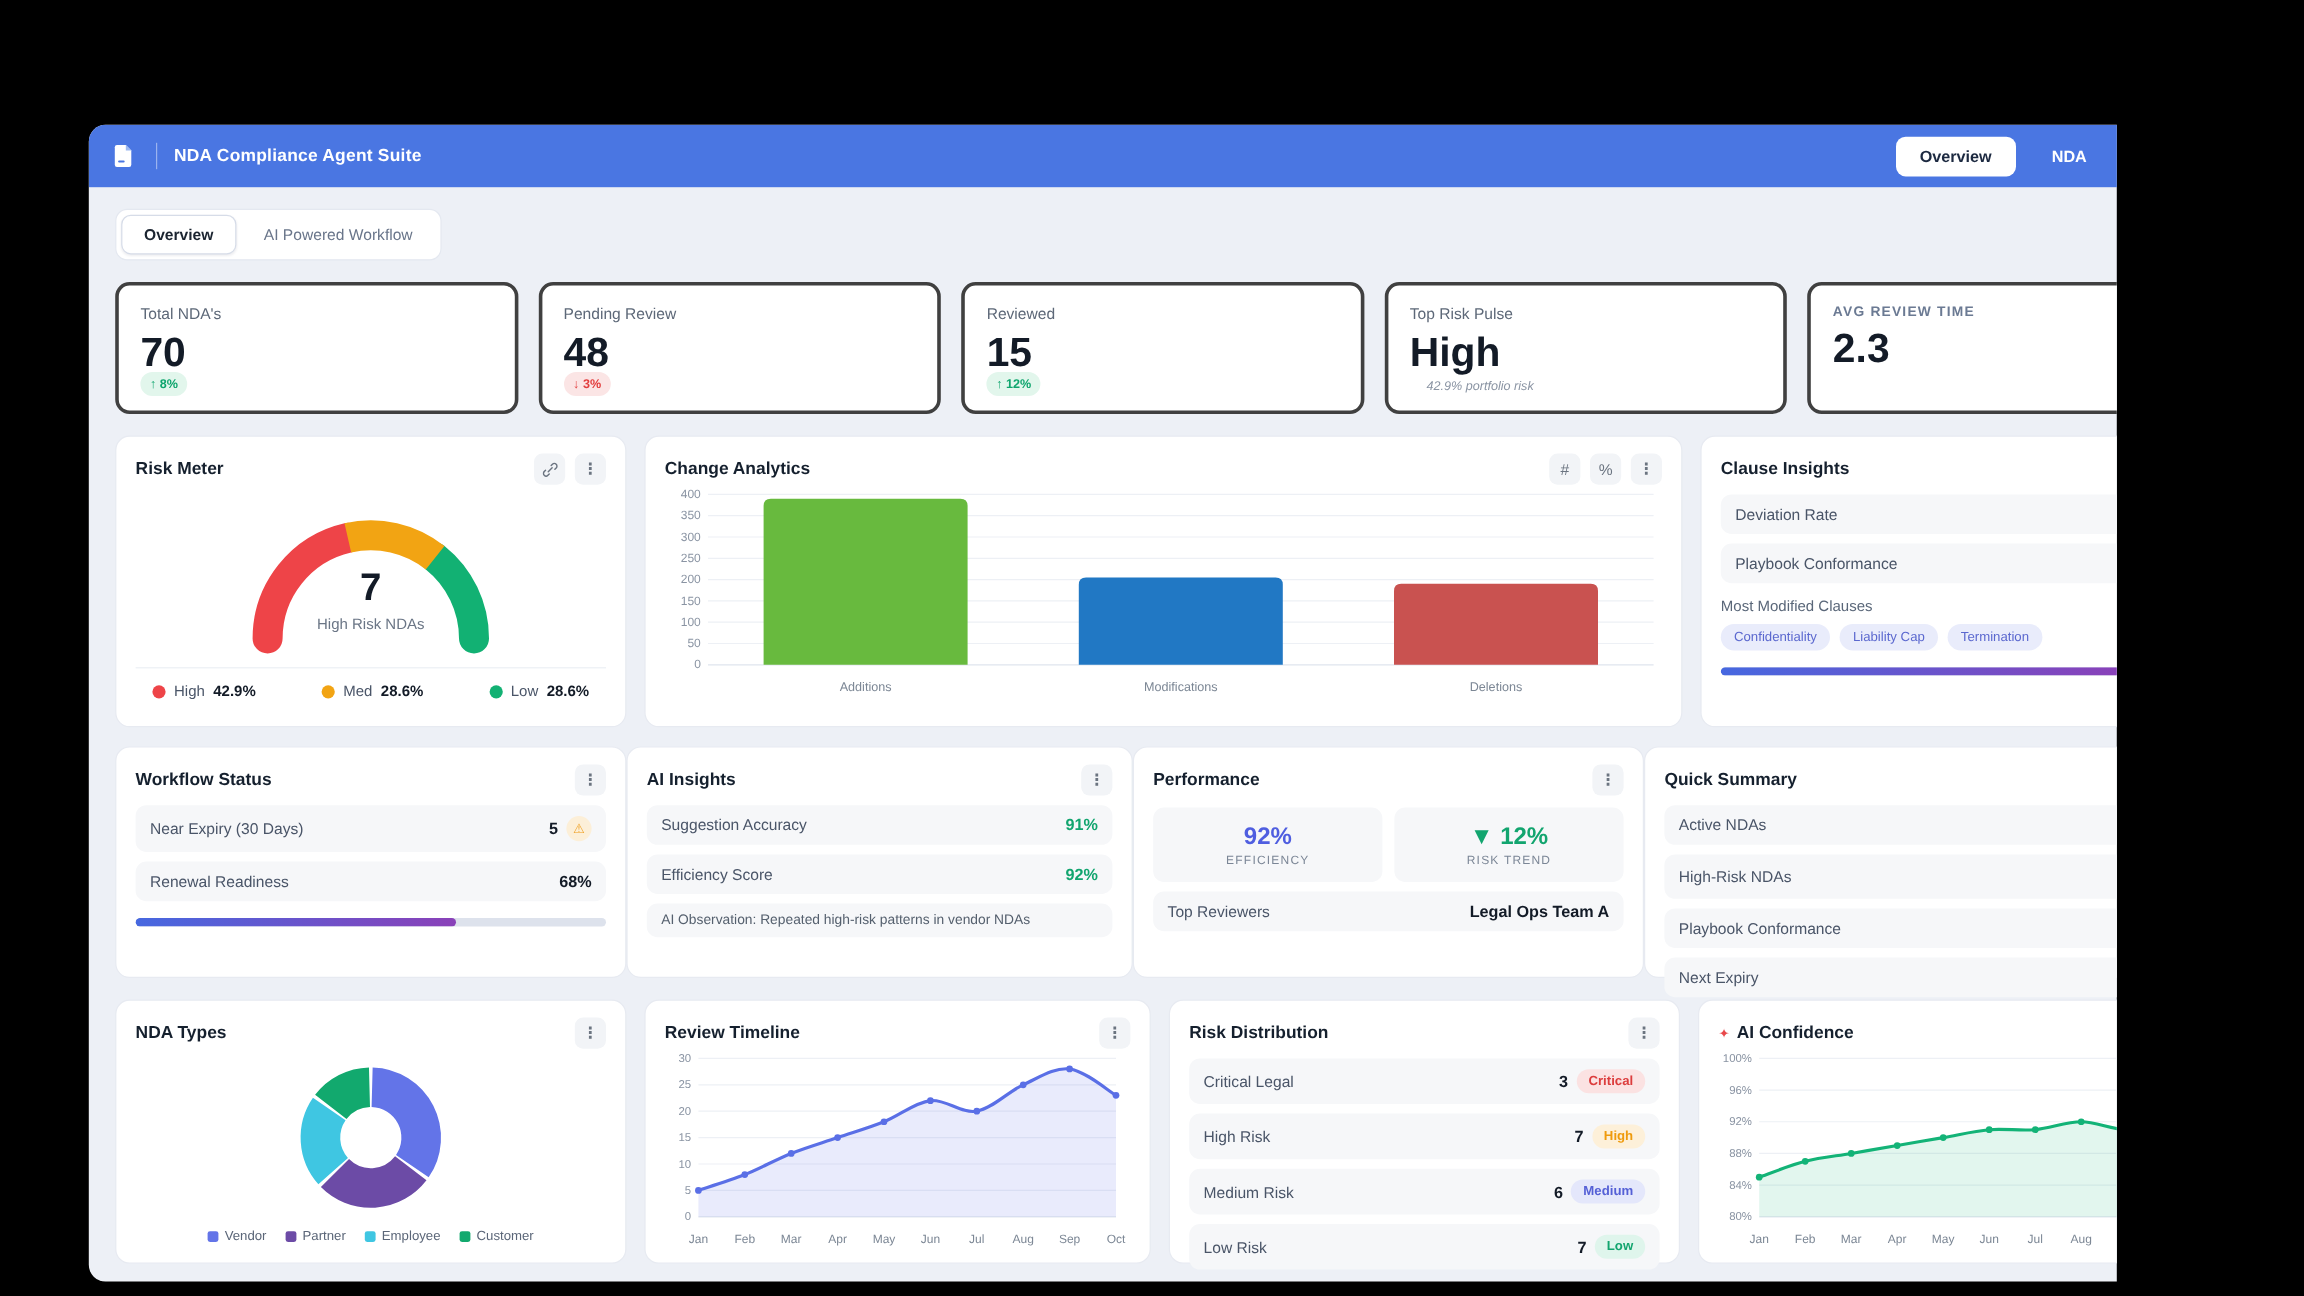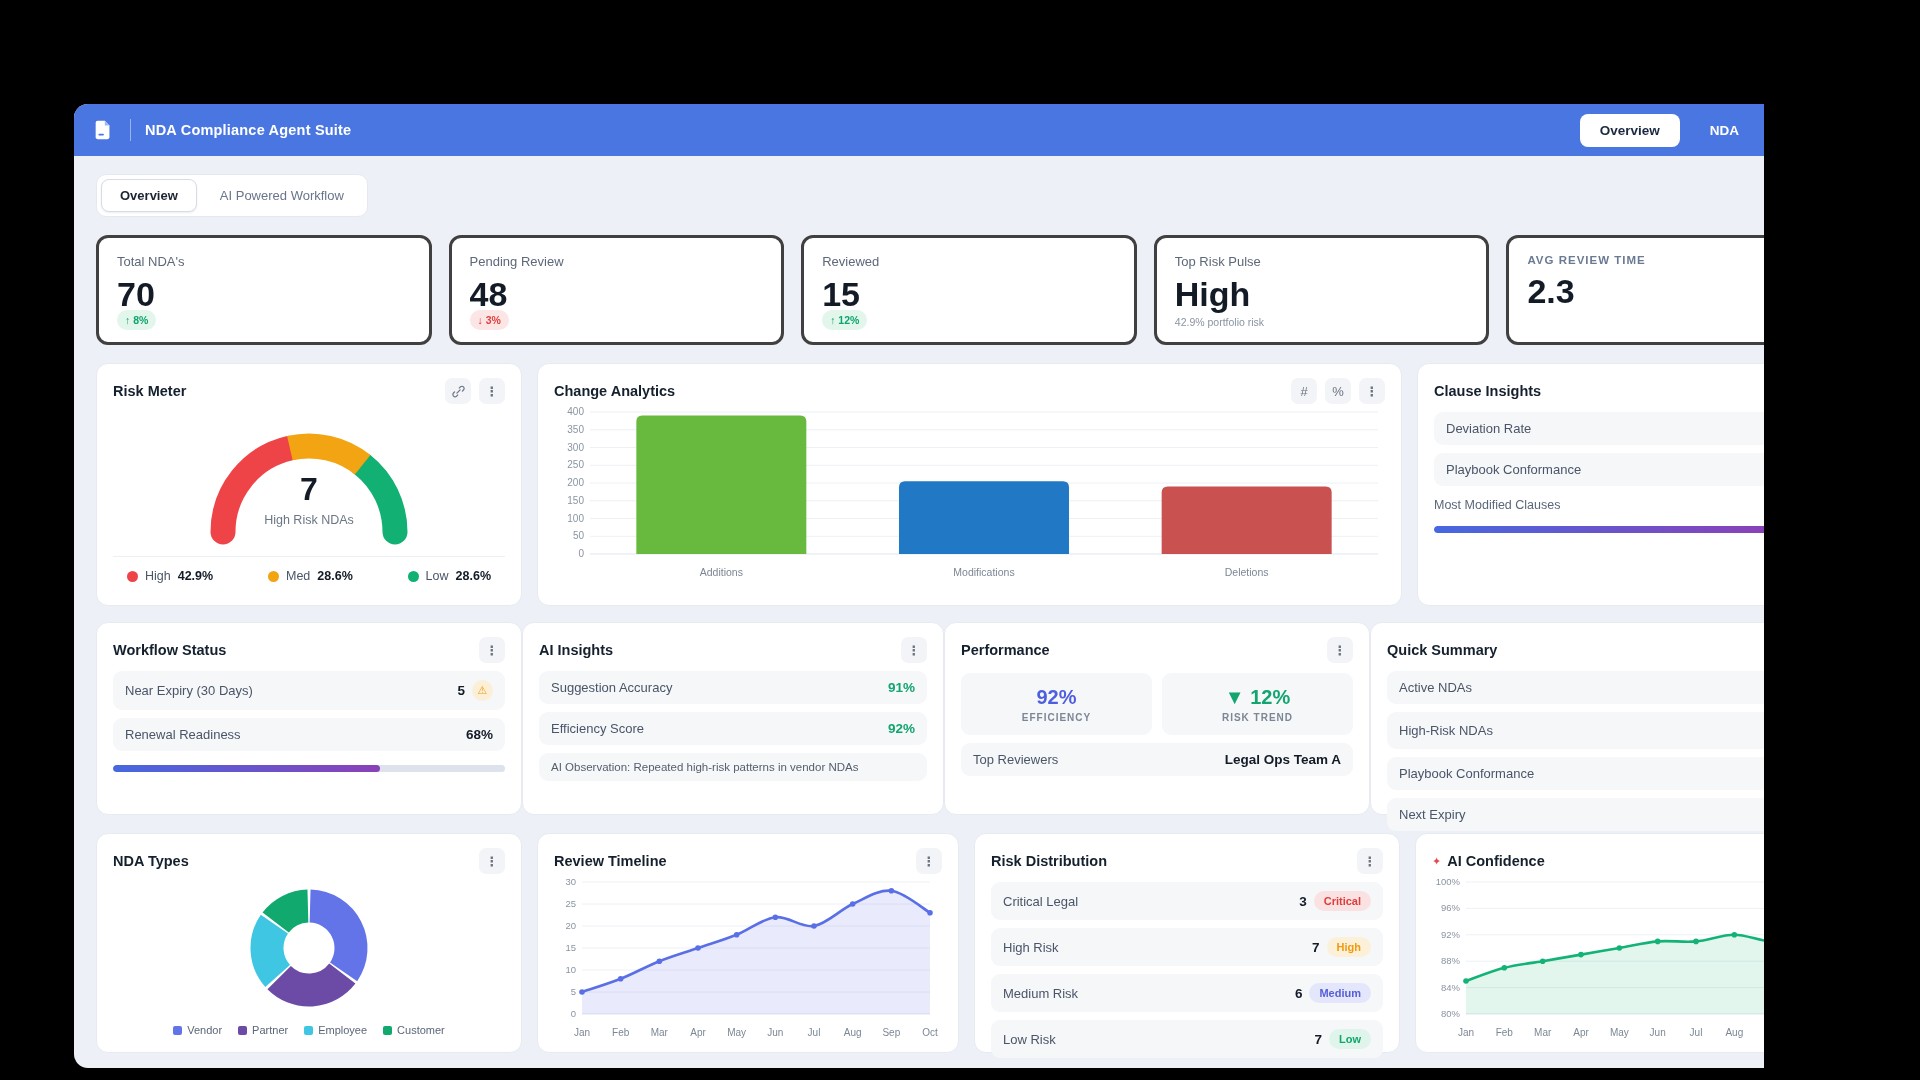--- a/index.html
+++ b/index.html
@@ -26,21 +26,21 @@
   .tab.active { background:#fff; border:1px solid #d6dce8; box-shadow:0 1px 2px rgba(20,30,60,.08); color:#1b2430; font-weight:700; }
 
   .kpi-row { display:grid; grid-template-columns:repeat(5,1fr); gap:17px; margin-top:18px; }
   .kpi-card { background:#fff; border:3px solid #404040; border-radius:12px; padding:16px 18px; height:110px; position:relative; }
   .kpi-label { font-size:13px; color:#5d6878; }
   .kpi-label.caps { font-size:11.5px; color:#6b7a93; letter-spacing:1px; font-weight:600; }
   .kpi-value { font-size:34px; font-weight:700; color:#131b27; margin-top:8px; line-height:1; }
   .kpi-badge { position:absolute; left:18px; bottom:12px; font-size:10.5px; font-weight:700; padding:4px 8px; border-radius:10px; }
   .kpi-badge.up { color:#0ea56d; background:#e2f6ec; }
   .kpi-badge.down { color:#e23d3d; background:#fbe5e5; }
-  .kpi-sub { position:absolute; left:18px; bottom:14px; font-size:10.5px; color:#8a94a3; }
+  .kpi-sub { position:absolute; left:32px; bottom:14px; font-size:10.5px; color:#8a94a3;font-style:italic; }
 
   .row1 { display:grid; grid-template-columns:426px 1fr 425px; gap:15px; margin-top:18px; }
   .row2 { display:grid; grid-template-columns:426px 422px 426px 1fr; margin-top:16px; }
   .row3 { display:grid; grid-template-columns:426px 422px 426px 1fr; gap:15px; margin-top:18px; }
 
   .card { background:#fff; border:1px solid #e7eaf1; border-radius:12px; padding:14px 16px; position:relative; }
   .r1 { height:243px; } .r2 { height:193px; } .r3 { height:220px; }
   .card-head { display:flex; align-items:center; }
   .card-title { font-size:14.5px; font-weight:700; color:#15202e; display:flex; align-items:center; gap:6px; }
   .spark { color:#e8484a; font-size:11px; }
@@ -69,21 +69,21 @@
   .chips { display:flex; gap:8px; margin-top:8px; }
   .chip { font-size:11px; color:#5b68cf; background:#e9ecfb; padding:5px 11px; border-radius:11px; cursor:pointer; }
 
   .obs-row { background:#f6f7f9; border-radius:9px; padding:8px 12px; font-size:11.5px; color:#55606e; margin-top:8px; }
 
   
   .stat-grid { display:grid; grid-template-columns:1fr 1fr; gap:10px; margin-top:10px; }
   .stat-box { background:#f6f7f9; border-radius:9px; height:62px; display:flex; flex-direction:column; align-items:center; justify-content:center; gap:3px; }
   .stat-val { font-size:20px; font-weight:700; }
   .stat-val.indigo { color:#4f5ee0; } .stat-val.green { color:#12a56f; }
-  .stat-lab { font-size:10px; color:#7b8696; letter-spacing:1px; font-weight:700; }
+  .stat-lab { font-size:10px; color:#7b8696; letter-spacing:1px; font-weight:400; }
 
   
   .pill { font-size:11px; font-weight:700; padding:4px 10px; border-radius:11px; }
   .pill.critical { color:#dc3d3d; background:#fbe2e2; }
   .pill.high { color:#ef9b0d; background:#fdf0d9; }
   .pill.medium { color:#5560d6; background:#e4e7fb; }
   .pill.low { color:#13a56f; background:#dff5ec; }
 
   .donut-legend { display:flex; justify-content:center; gap:16px; margin-top:2px; }
   .dl-item { display:flex; align-items:center; gap:5px; font-size:11px; color:#5b6678; }
@@ -258,20 +258,25 @@
           </div>
           <div class="lrow">
             <span>Deviation Rate</span>
             <span class="rv red">38%</span>
           </div>
           <div class="lrow">
             <span>Playbook Conformance</span>
             <span class="rv green">86%</span>
           </div>
           <div class="sect-label">Most Modified Clauses</div>
+          <div class="chips">
+            <span class="chip">Confidentiality</span>
+            <span class="chip">Liability Cap</span>
+            <span class="chip">Termination</span>
+          </div>
           <div class="progress">
               <i style="width: 86%;"></i>
             </div>
         </div>
       </div>
 
       
       <div class="row2">
         <div class="card r2">
           <div class="card-head">

